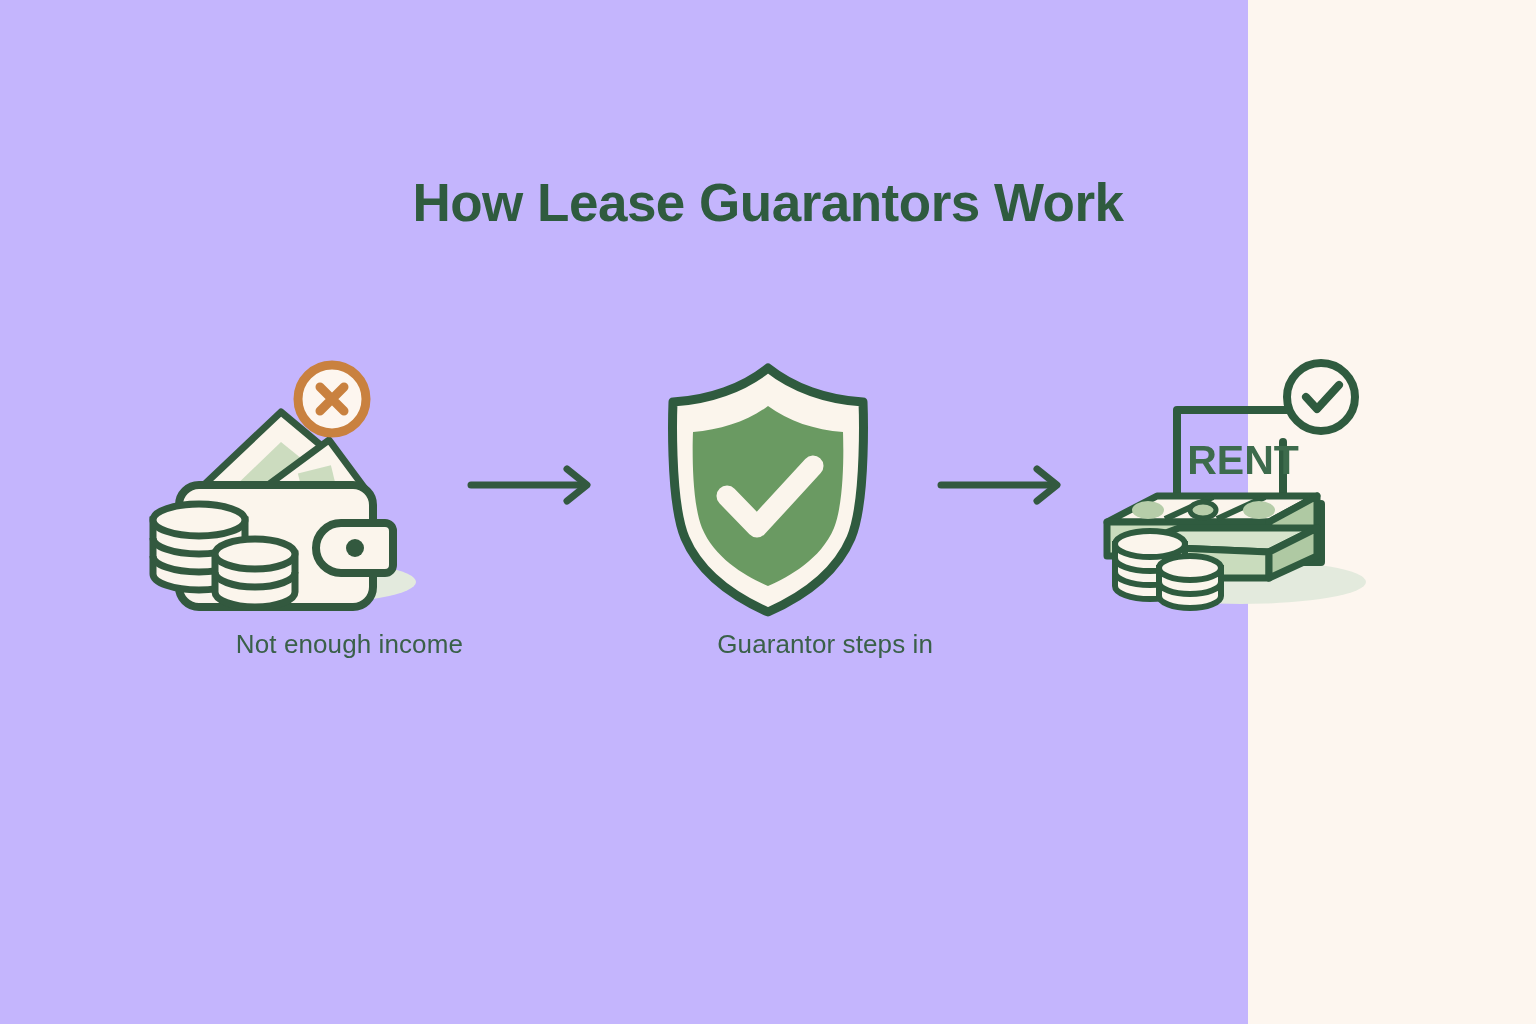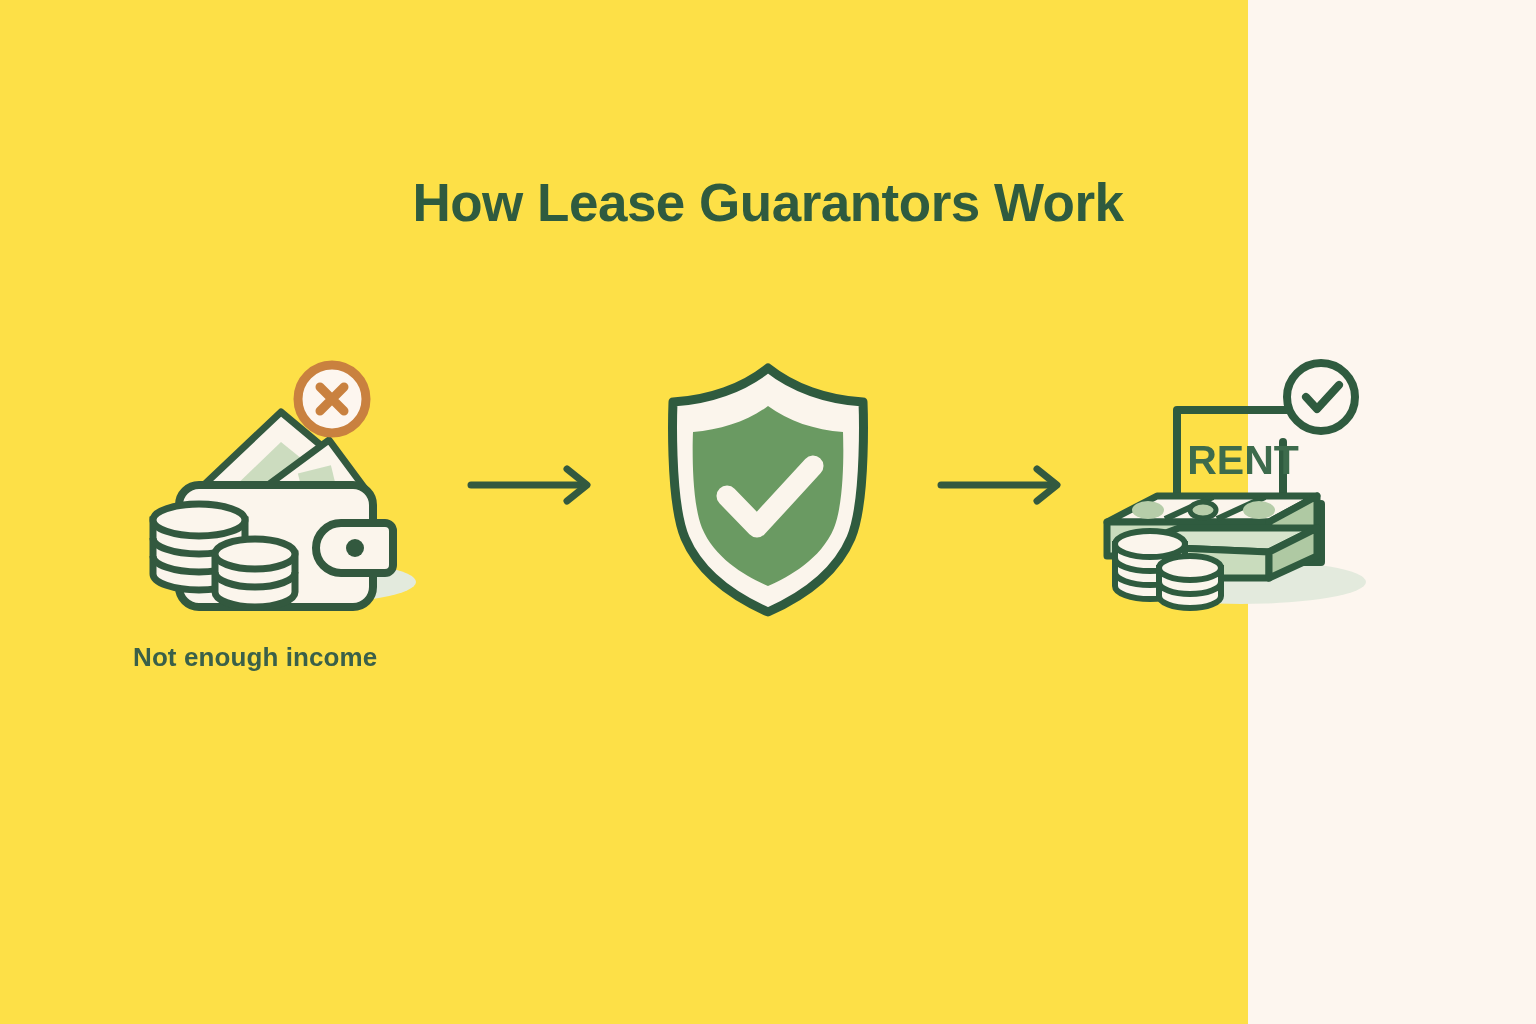--- a/index.html
+++ b/index.html
@@ -10,21 +10,21 @@
     width: 1536px;
     height: 1024px;
     background: #FDF6EF;
     font-family: "Liberation Sans", sans-serif;
     overflow: hidden;
   }
   #canvas {
     position: relative;
     width: 1248px;
     height: 1024px;
-    background: #fde047;
+    background: #c4b5fd;
   }
   .title {
     position: absolute;
     top: 172px;
     left: 0;
     width: 1536px;
     text-align: center;
     font-size: 53px;
     font-weight: bold;
     letter-spacing: -0.5px;
@@ -38,40 +38,39 @@
     width: 1536px;
     display: flex;
     flex-direction: row;
     align-items: flex-start;
     justify-content: center;
   }
   .step {
     width: 330px;
     display: flex;
     flex-direction: column;
-    align-items: flex-start;
+    align-items: flex-end;
   }
   .step-art {
     width: 330px;
     height: 270px;
     position: relative;
   }
   .step-art svg {
     display: block;
     width: 330px;
     height: 270px;
   }
   .step-label {
-    margin-top: 22px;
+    margin-top: 9px;
     font-size: 26px;
     color: #3A6049;
     letter-spacing: 0.1px;
     text-align: center;
     font-family: "Liberation Sans", sans-serif;
-    font-weight: bold;
   }
   .arrow {
     width: 140px;
     height: 270px;
     display: flex;
     align-items: center;
     justify-content: center;
   }
   .arrow svg {
     display: block;
@@ -141,20 +140,21 @@
         <svg viewBox="0 0 330 270" xmlns="http://www.w3.org/2000/svg">
           <g>
             <path d="M165 18 C140 38 106 50 70 52 C70 52 66 150 82 188 C99 228 138 250 165 262 C192 250 231 228 248 188 C264 150 260 52 260 52 C224 50 190 38 165 18 Z" fill="#FBF5EC" stroke="#2F5B3F" stroke-width="9" stroke-linejoin="round"></path>
           </g>
           <g>
             <path d="M165 56 C145 71 118 80 90 82 C90 82 87 148 99 178 C112 209 144 227 165 236 C186 227 218 209 231 178 C243 148 240 82 240 82 C212 80 185 71 165 56 Z" fill="#6A9A62"></path>
           </g>
           <path d="M124 146 L154 177 L210 116" fill="none" stroke="#FBF5EC" stroke-width="21" stroke-linecap="round" stroke-linejoin="round"></path>
         </svg>
       </div>
+      <div class="step-label">Guarantor steps in</div>
     </div>
 
     <div class="arrow">
       <svg width="140" height="44" viewBox="0 0 140 44" xmlns="http://www.w3.org/2000/svg">
         <g stroke="#33593F" stroke-width="7" fill="none" stroke-linecap="round" stroke-linejoin="round">
           <line x1="8" y1="22" x2="122" y2="22"></line>
           <polyline points="104,6 124,22 104,38"></polyline>
         </g>
       </svg>
     </div>

